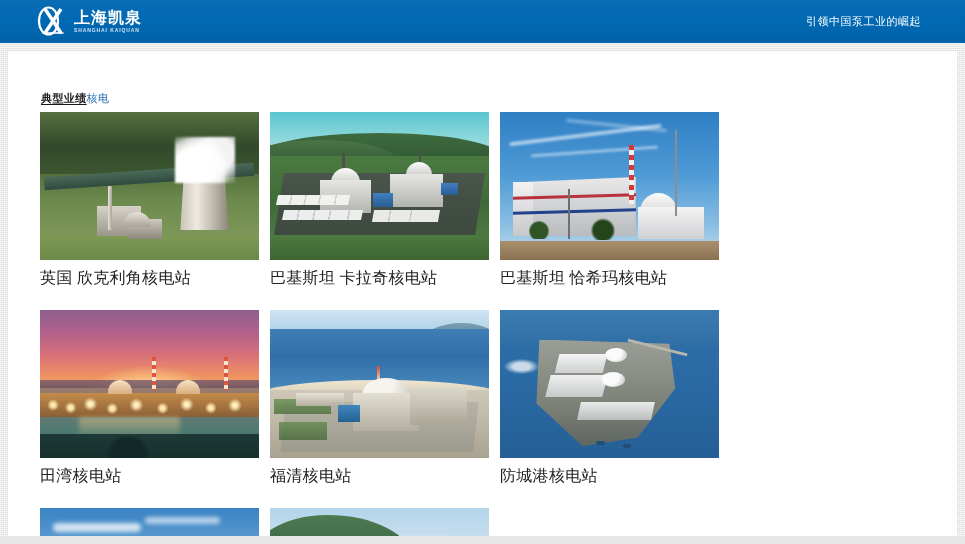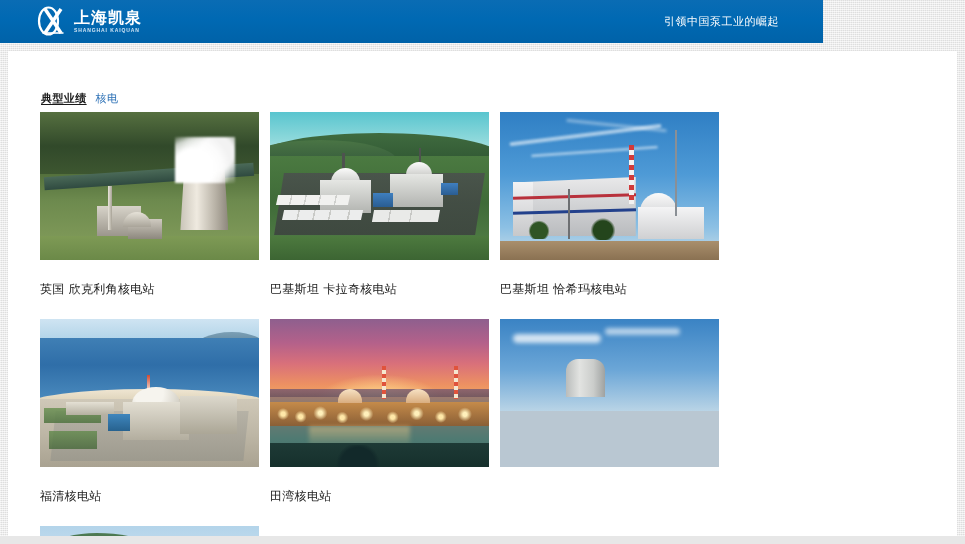--- a/index.html
+++ b/index.html
@@ -25,21 +25,21 @@
     background-image:
       repeating-linear-gradient(0deg, rgba(255,255,255,.55) 0 1px, rgba(0,0,0,.025) 1px 2px),
       repeating-linear-gradient(90deg, rgba(255,255,255,.45) 0 1px, rgba(0,0,0,.02) 1px 2px);
     z-index: 0;
   }
 
   
   .header {
     position: absolute;
     top: 0; left: 0;
-    width: 823px;
+    width: 965px;
     height: 43px;
     background: linear-gradient(180deg, #0a6cb4 0%, #0069b3 45%, #0062a8 100%);
     z-index: 5;
   }
 
   .logo {
     position: absolute;
     left: 37px;
     top: 5px;
     height: 33px;
@@ -98,21 +98,20 @@
     z-index: 2;
   }
 
   
   .section-head {
     position: absolute;
     left: 33px;
     top: 40px;
     display: flex;
     align-items: baseline;
-    gap: 9px;
   }
 
   .section-title {
     font-size: 11px;
     font-weight: bold;
     color: #1a1a1a;
     text-decoration: underline;
     text-underline-offset: 2px;
     letter-spacing: .4px;
   }
@@ -139,25 +138,26 @@
   .thumb {
     width: 219px;
     height: 148px;
     position: relative;
     overflow: hidden;
     background: #b9c7d2;
   }
   .thumb > * { position: absolute; }
 
   .caption {
-    margin-top: 21px;
-    font-size: 12px;
+    margin-top: 8px;
+    font-size: 16px;
     color: #222222;
     letter-spacing: .3px;
     white-space: nowrap;
+    font-family: Liberation Serif, serif;
   }
 
   
   
   
   .sky   { left:0; top:0; width:100%; }
 
   
   .s1 .sky       { height:100%; background:linear-gradient(180deg,#5f7a4a 0%,#3f5c31 18%,#4e6b38 38%,#6d8a4e 60%,#87a05d 100%); }
   .s1 .forest    { left:0; top:0; width:100%; height:42%;
@@ -476,58 +476,77 @@
         <span class="chimney"></span>
           <span class="mast"></span>
           <span class="pylon"></span>
         <span class="tree1"></span>
           <span class="tree2"></span>
       </div>
       <div class="caption">巴基斯坦 恰希玛核电站</div>
     </div>
 
     <div class="card">
+      <div class="thumb s5">
+        <span class="sky"></span>
+          <span class="glow"></span>
+          <span class="far"></span>
+        <span class="water"></span>
+          <span class="siteband"></span>
+        <span class="stackA"></span>
+          <span class="stackB"></span>
+        <span class="domeA"></span>
+          <span class="domeB"></span>
+        <span class="lights"></span>
+          <span class="refl"></span>
+        <span class="fg"></span>
+          <span class="fgtree"></span>
+      </div>
+      <div class="caption">田湾核电站</div>
+    </div>
+
+    <div class="card">
       <div class="thumb s4">
         <span class="sky"></span>
           <span class="mount"></span>
           <span class="sea"></span>
         <span class="beach"></span>
           <span class="land"></span>
           <span class="apron"></span>
         <span class="grn1"></span>
           <span class="grn2"></span>
           <span class="lowbld"></span>
         <span class="redstack"></span>
           <span class="dome"></span>
         <span class="reactor"></span>
           <span class="hall"></span>
           <span class="bluegear"></span>
       </div>
       <div class="caption">福清核电站</div>
     </div>
 
     <div class="card">
-      <div class="thumb s5">
-        <span class="sky"></span>
-          <span class="glow"></span>
-          <span class="far"></span>
-        <span class="water"></span>
-          <span class="siteband"></span>
-        <span class="stackA"></span>
-          <span class="stackB"></span>
+      <div class="thumb s6">
+        <span class="sky"></span>
+          <span class="farland"></span>
+          <span class="greenpad"></span>
+        <span class="seatop"></span>
+          <span class="wake"></span>
+        <span class="peninsula"></span>
+        <span class="roofA"></span>
+          <span class="roofB"></span>
+          <span class="roofC"></span>
         <span class="domeA"></span>
           <span class="domeB"></span>
-        <span class="lights"></span>
-          <span class="refl"></span>
-        <span class="fg"></span>
-          <span class="fgtree"></span>
-      </div>
-      <div class="caption">田湾核电站</div>
-    </div>
-
+          <span class="road"></span>
+        <span class="boat1"></span>
+          <span class="boat2"></span>
+      </div>
+      <div class="caption">防城港核电站</div>
+    </div>
 
     <div class="card">
       <div class="thumb s7">
         <span class="sky"></span>
           <span class="cloud1"></span>
           <span class="cloud2"></span>
 
         <span class="cyl"></span>
 
       </div>

